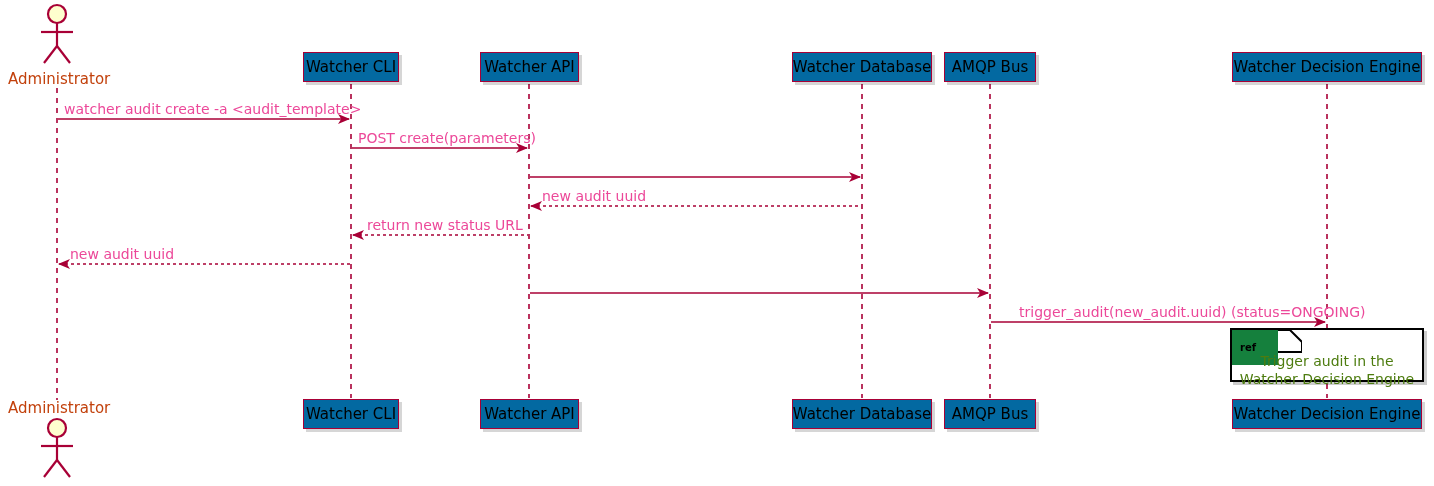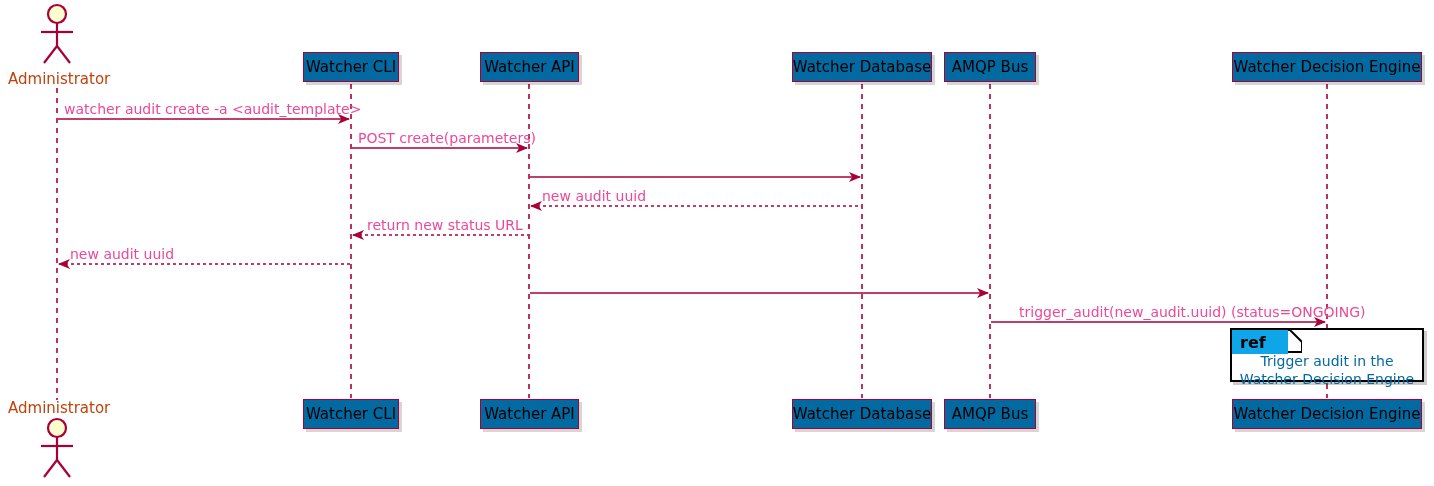--- a/index.html
+++ b/index.html
@@ -55,43 +55,43 @@
   
   .refbox {
     position: absolute;
     background: #FFFFFF;
     border: 2px solid #000000;
     box-shadow: 3px 3px 0px 0px rgba(0,0,0,0.20);
   }
   .ref-tab {
     position: absolute;
     left: 0; top: 0;
-    height: 24px;
+    height: 35px;
     display: flex;
     align-items: center;
     padding-left: 8px;
     padding-right: 22px;
     font-weight: bold;
-    font-size: 16px;
+    font-size: 10px;
     color: #000000;
-    background: #0ea5e9;
+    background: #15803d;
     font-family: "DejaVu Sans", sans-serif;
   }
   .ref-tab-shape {
     position: absolute;
     left: 0; top: 0;
   }
   .ref-body {
     position: absolute;
     left: 0;
     top: 23px;
     width: 100%;
     text-align: center;
     font-size: 14px;
-    color: #0369a1;
+    color: #4d7c0f;
     line-height: 1.25;
     font-family: "DejaVu Sans", sans-serif;
   }
 </style>
 </head>
 <body>
 
 <div id="canvas">
 
   <svg class="layer" viewBox="0 0 1434 486" xmlns="http://www.w3.org/2000/svg">

